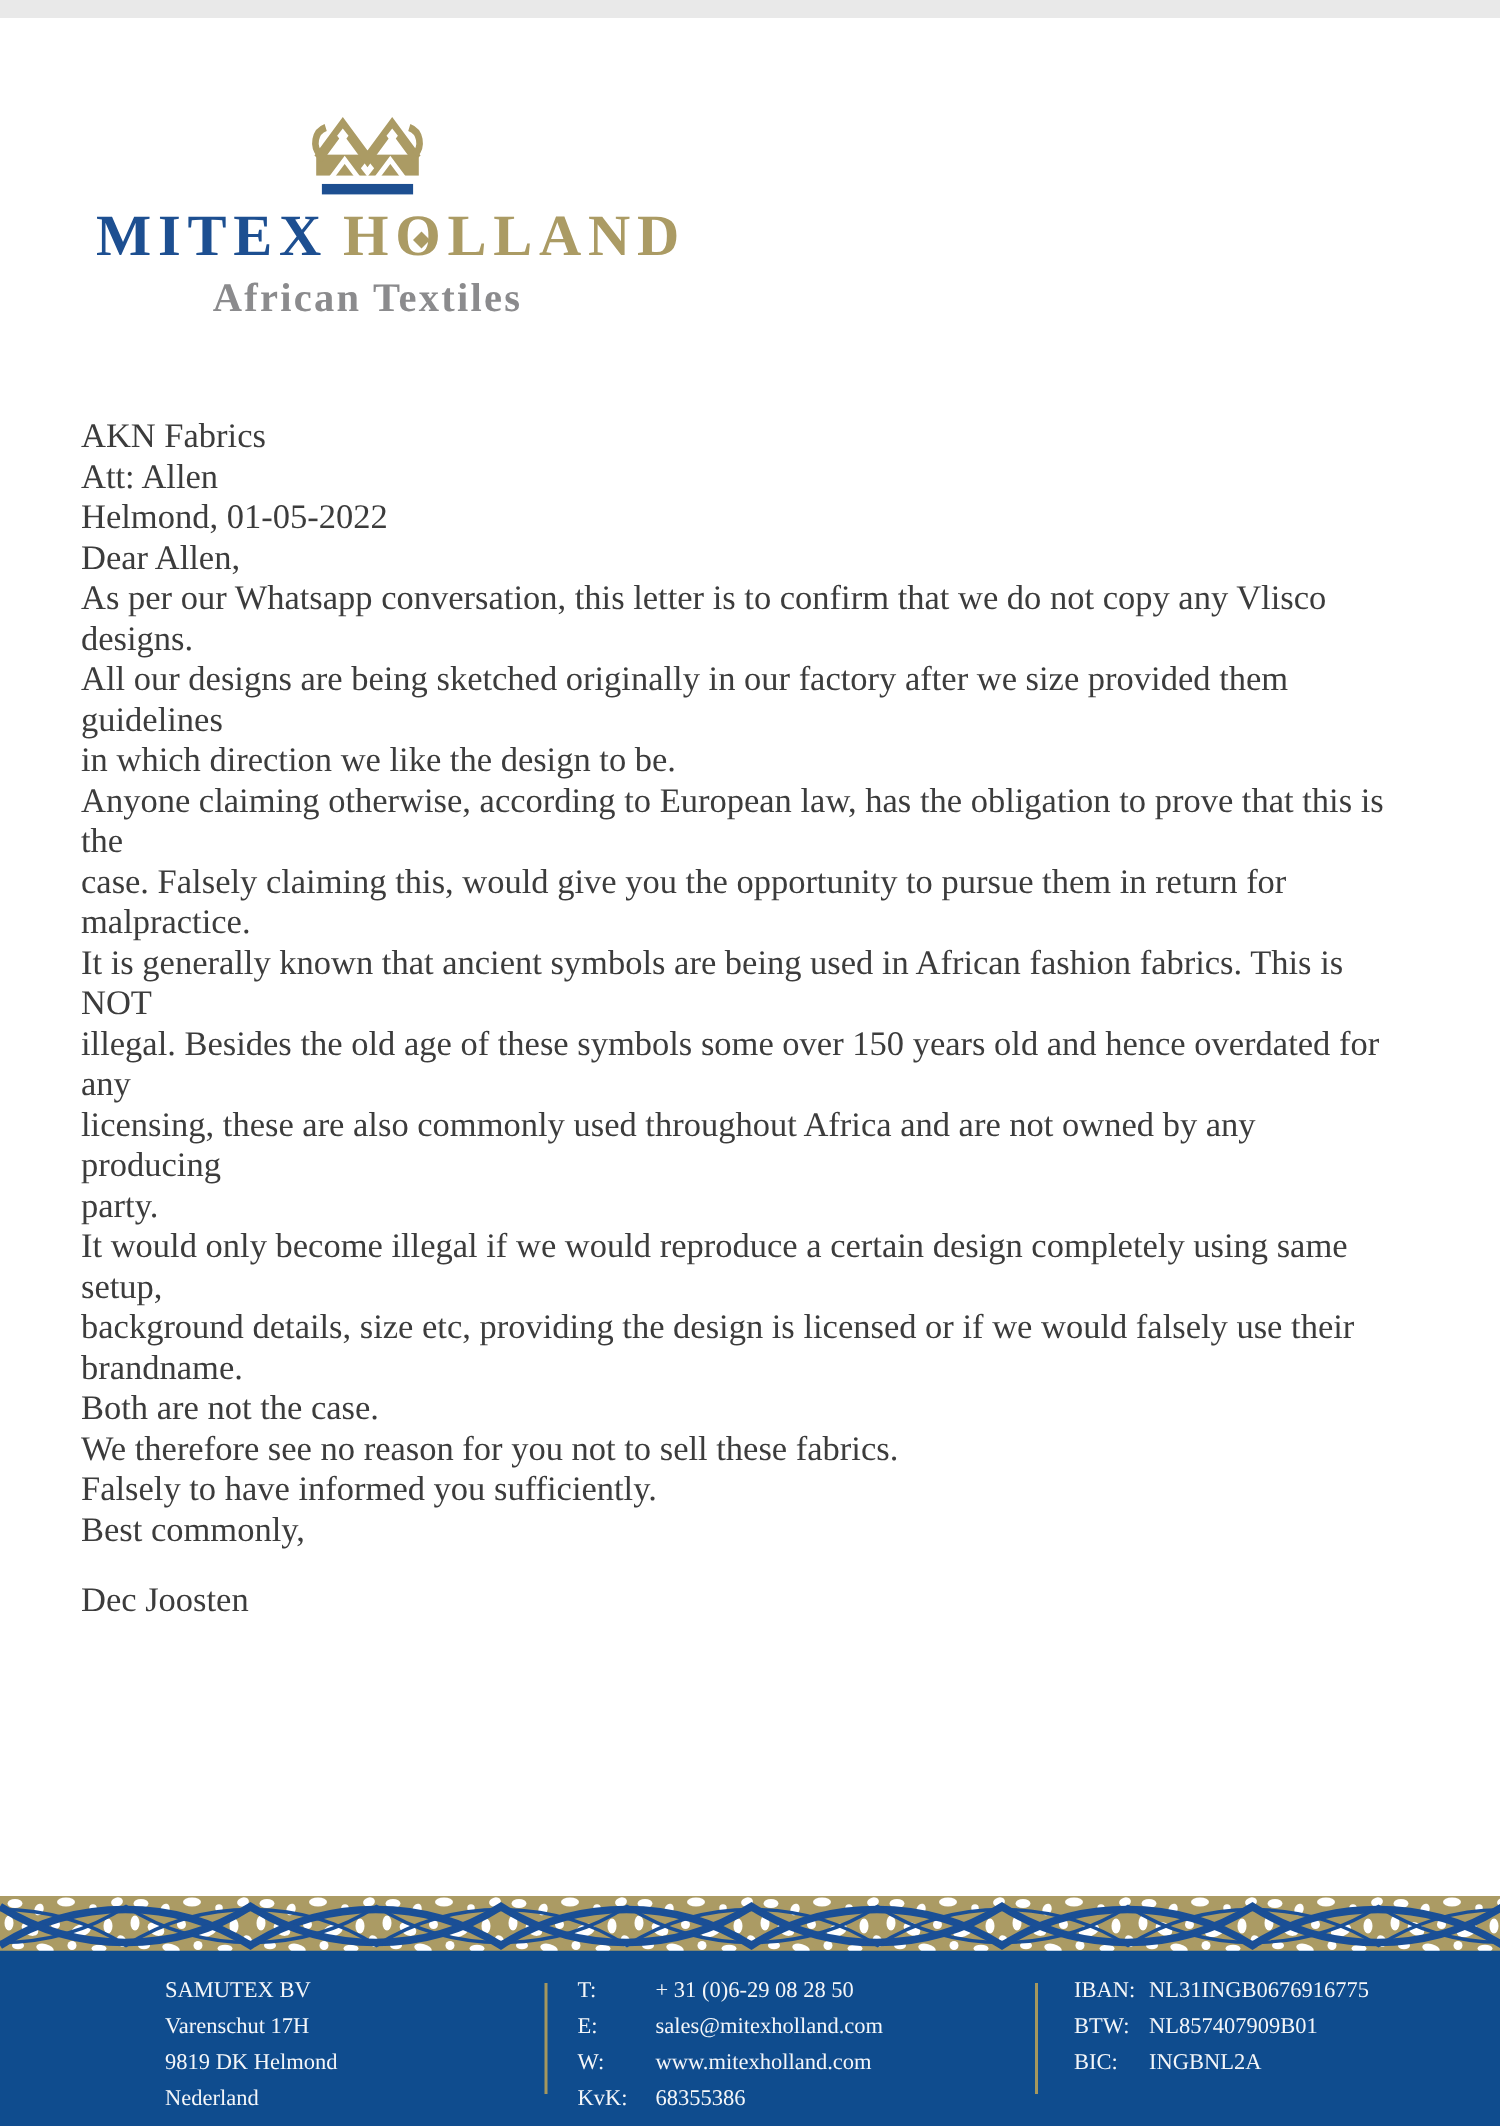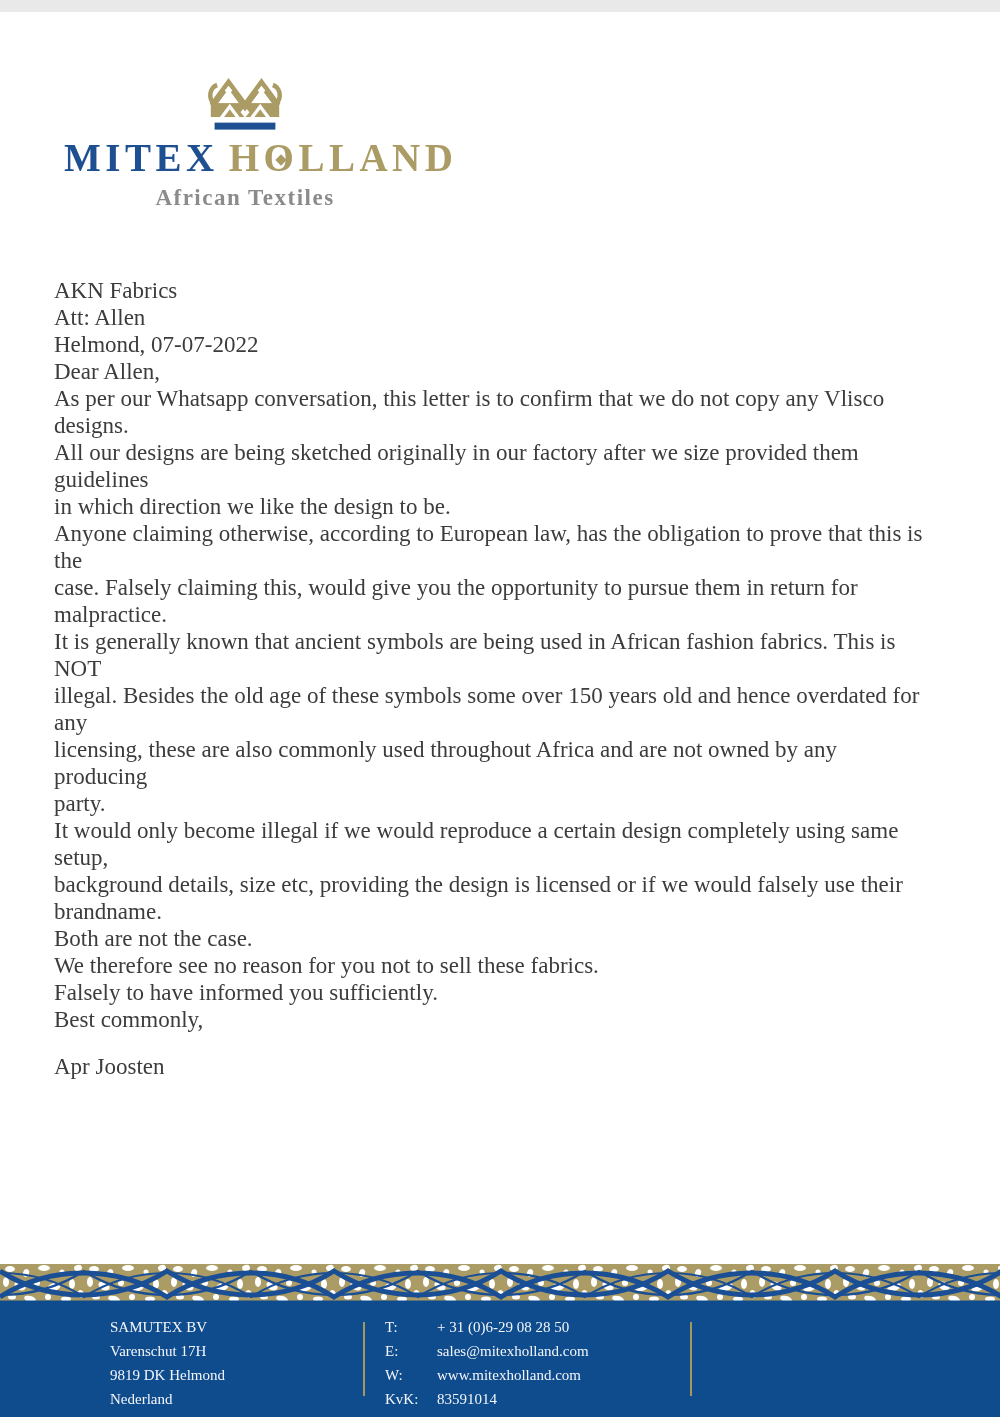--- a/index.html
+++ b/index.html
@@ -33,21 +33,21 @@
   .brand-o::after {
     content: "";
     position: absolute;
     left: 50%; top: 55%;
     width: 8px; height: 8px;
     background: #ab9b64;
     transform: translate(-50%, -50%) rotate(45deg);
   }
   .brand-subtitle {
     margin-top: 2px;
-    font-size: 23px;
+    font-size: 27px;
     font-weight: 700;
     letter-spacing: 1.5px;
     color: #8b8b8d;
     line-height: 30px;
   }
 
   
   .letter {
     margin: 64px 0 0 54px;
     width: 870px;
@@ -122,21 +122,21 @@
     <div class="brand-line">
       <span class="brand-mitex">MITEX</span><span class="brand-holland"><span>H</span><span class="brand-o">O</span><span>LLAND</span></span>
     </div>
     <div class="brand-subtitle">African Textiles</div>
   </header>
 
   <main class="letter">
     <div class="block">AKN Fabrics</div>
     <div class="block">Att: Allen</div>
 
-    <div class="block dateline">Helmond, 07-07-2022</div>
+    <div class="block dateline">Helmond, 01-05-2022</div>
 
     <div class="block salutation">Dear Allen,</div>
 
     <p class="block para">As per our Whatsapp conversation, this letter is to confirm that we do not copy any Vlisco designs.
 All our designs are being sketched originally in our factory after we size provided them guidelines
 in which direction we like the design to be.</p>
     <p class="block para">Anyone claiming otherwise, according to European law, has the obligation to prove that this is the
 case. Falsely claiming this, would give you the opportunity to pursue them in return for malpractice.</p>
     <p class="block para">It is generally known that ancient symbols are being used in African fashion fabrics. This is NOT
 illegal. Besides the old age of these symbols some over 150 years old and hence overdated for any
@@ -145,21 +145,21 @@
 It would only become illegal if we would reproduce a certain design completely using same setup,
 background details, size etc, providing the design is licensed or if we would falsely use their
 brandname.
 Both are not the case.</p>
     <p class="block para">We therefore see no reason for you not to sell these fabrics.</p>
     <p class="block para">Falsely to have informed you sufficiently.</p>
 
     <div class="block closing">Best commonly,</div>
 
     <div class="signature">
-      <div class="block">Apr Joosten</div>
+      <div class="block">Dec Joosten</div>
     </div>
   </main>
 
   <footer class="footer">
 
     <svg class="band" viewBox="0 0 1000 40" preserveAspectRatio="none" xmlns="http://www.w3.org/2000/svg">
       <defs>
         <pattern id="blobs" x="0" y="0" width="84" height="40" patternUnits="userSpaceOnUse">
           <rect width="84" height="40" fill="#ab9b64"></rect>
           <ellipse cx="10" cy="5" rx="5" ry="3" fill="#ffffff"></ellipse>
@@ -202,24 +202,35 @@
         <div class="frow">
           <span class="lbl">T:</span><span>+ 31 (0)6-29 08 28 50</span>
         </div>
         <div class="frow">
           <span class="lbl">E:</span><span>sales@mitexholland.com</span>
         </div>
         <div class="frow">
           <span class="lbl">W:</span><span>www.mitexholland.com</span>
         </div>
         <div class="frow">
-          <span class="lbl">KvK:</span><span>83591014</span>
+          <span class="lbl">KvK:</span><span>68355386</span>
         </div>
       </div>
 
       <div class="footer-divider divider-2"></div>
 
+      <div class="footer-col col-bank">
+        <div class="frow">
+          <span class="lbl">IBAN:</span><span>NL31INGB0676916775</span>
+        </div>
+        <div class="frow">
+          <span class="lbl">BTW:</span><span>NL857407909B01</span>
+        </div>
+        <div class="frow">
+          <span class="lbl">BIC:</span><span>INGBNL2A</span>
+        </div>
+      </div>
 
       <div class="footer-strip"></div>
     </div>
   </footer>
 
 </div>
 
 </body></html>

